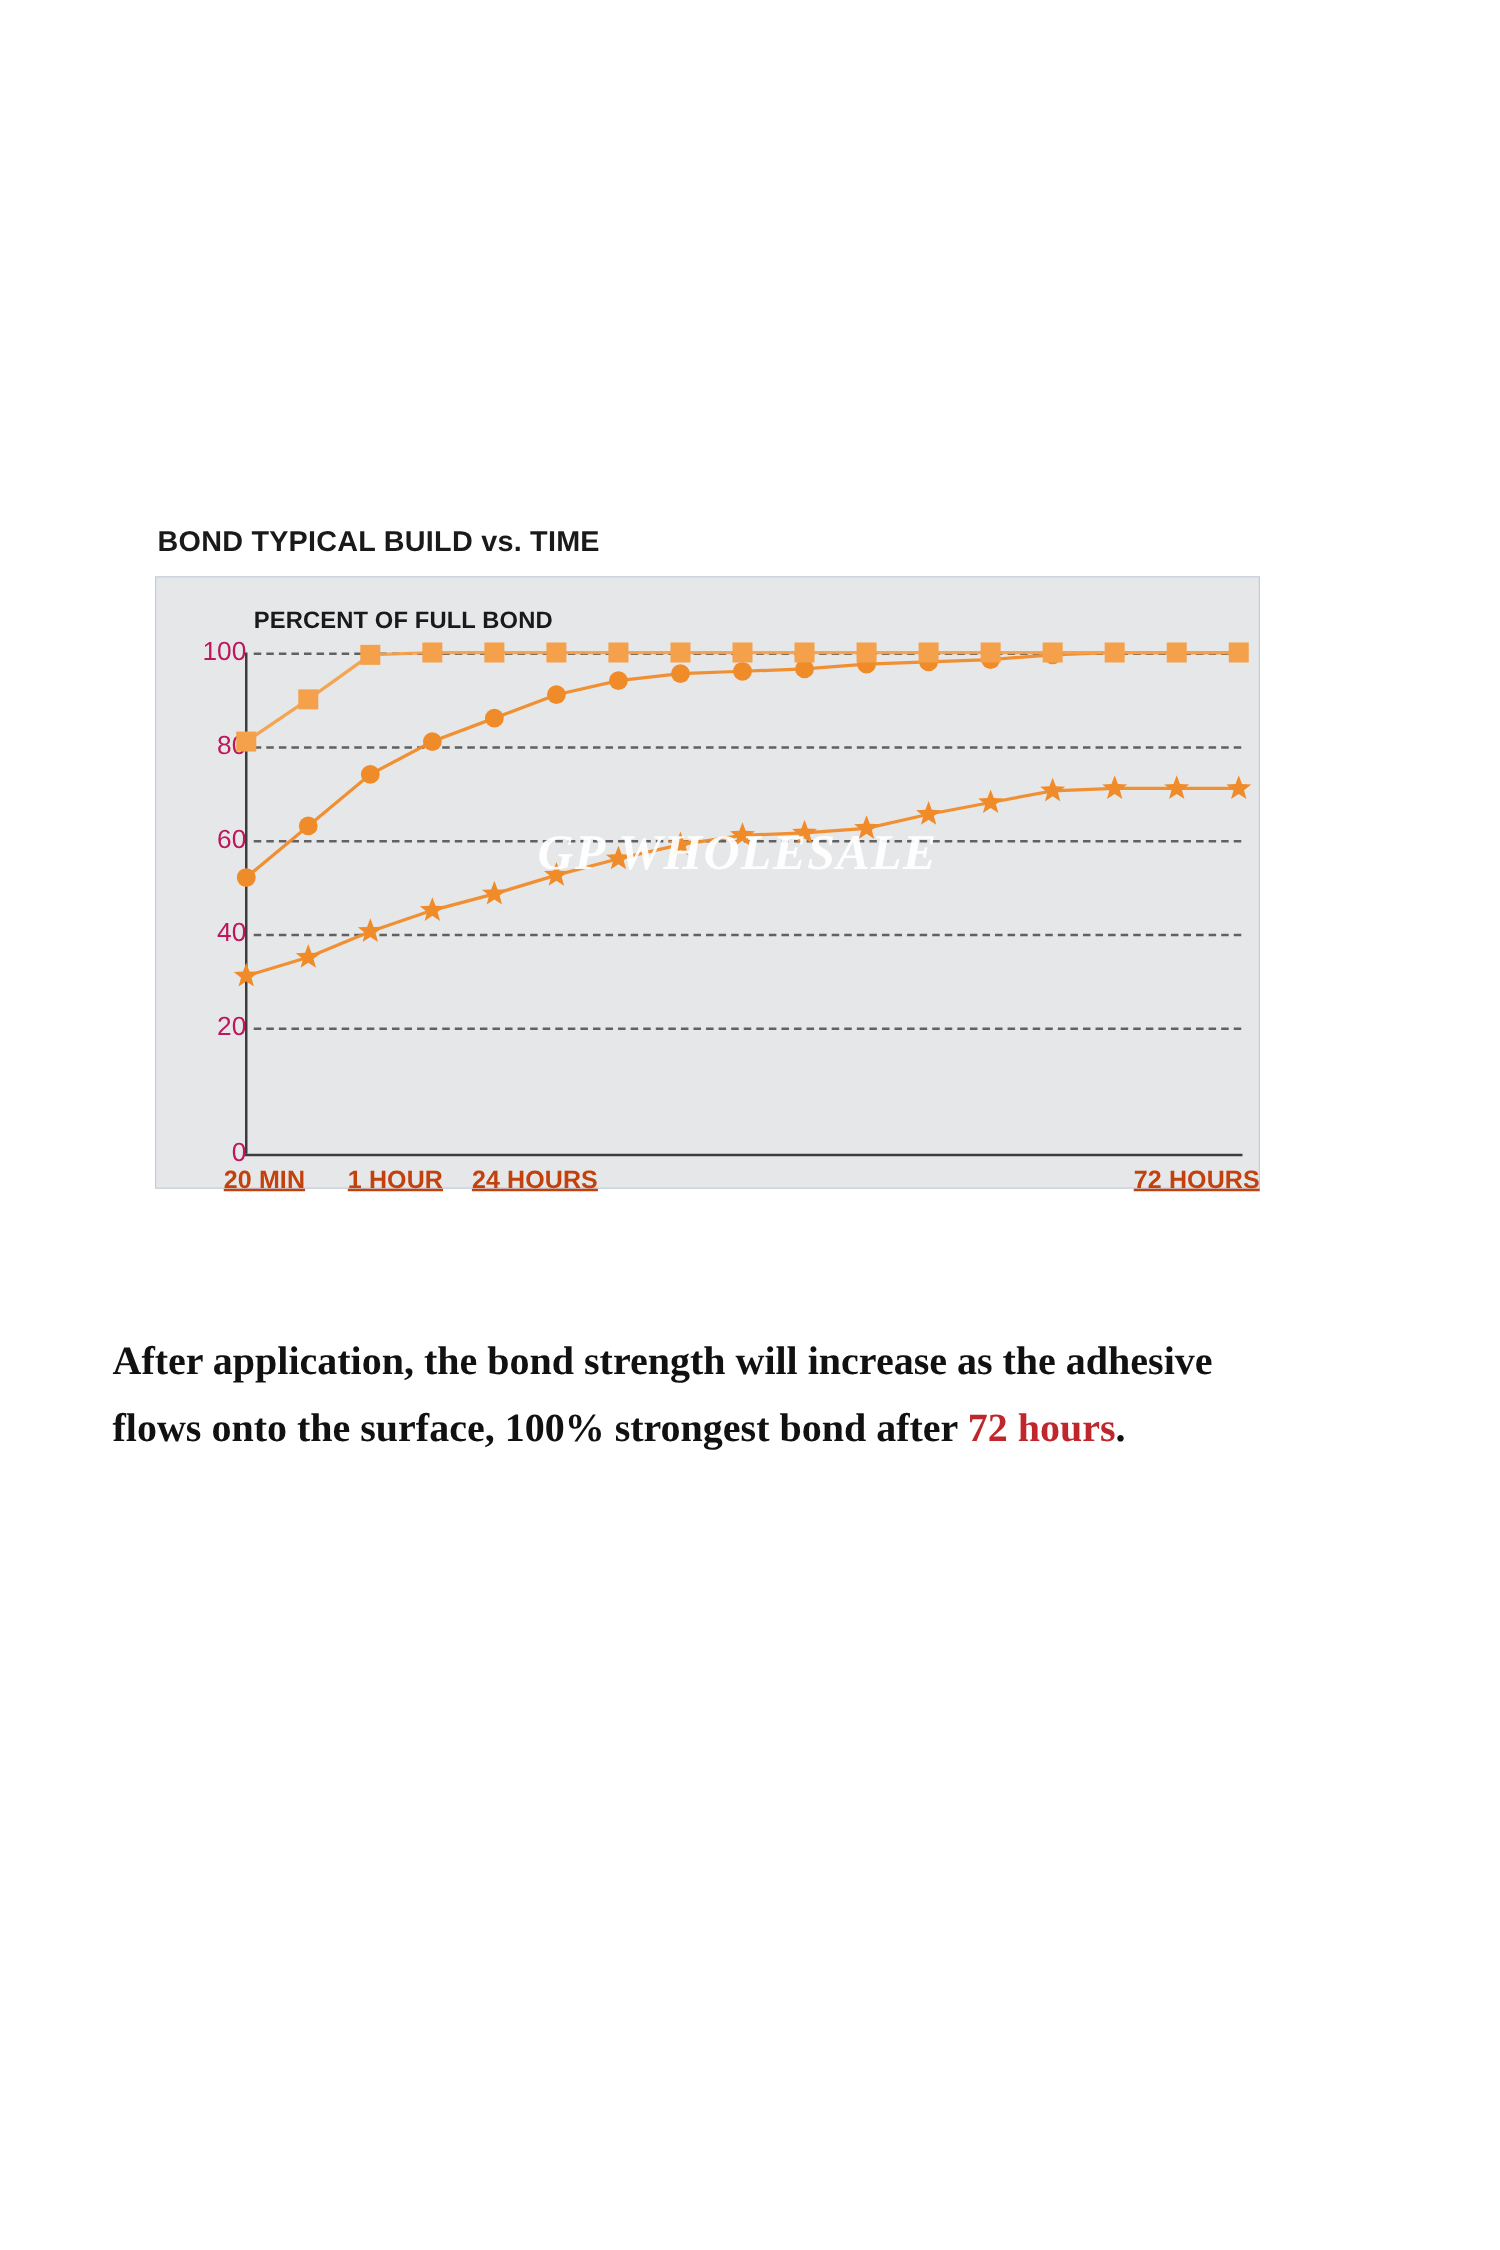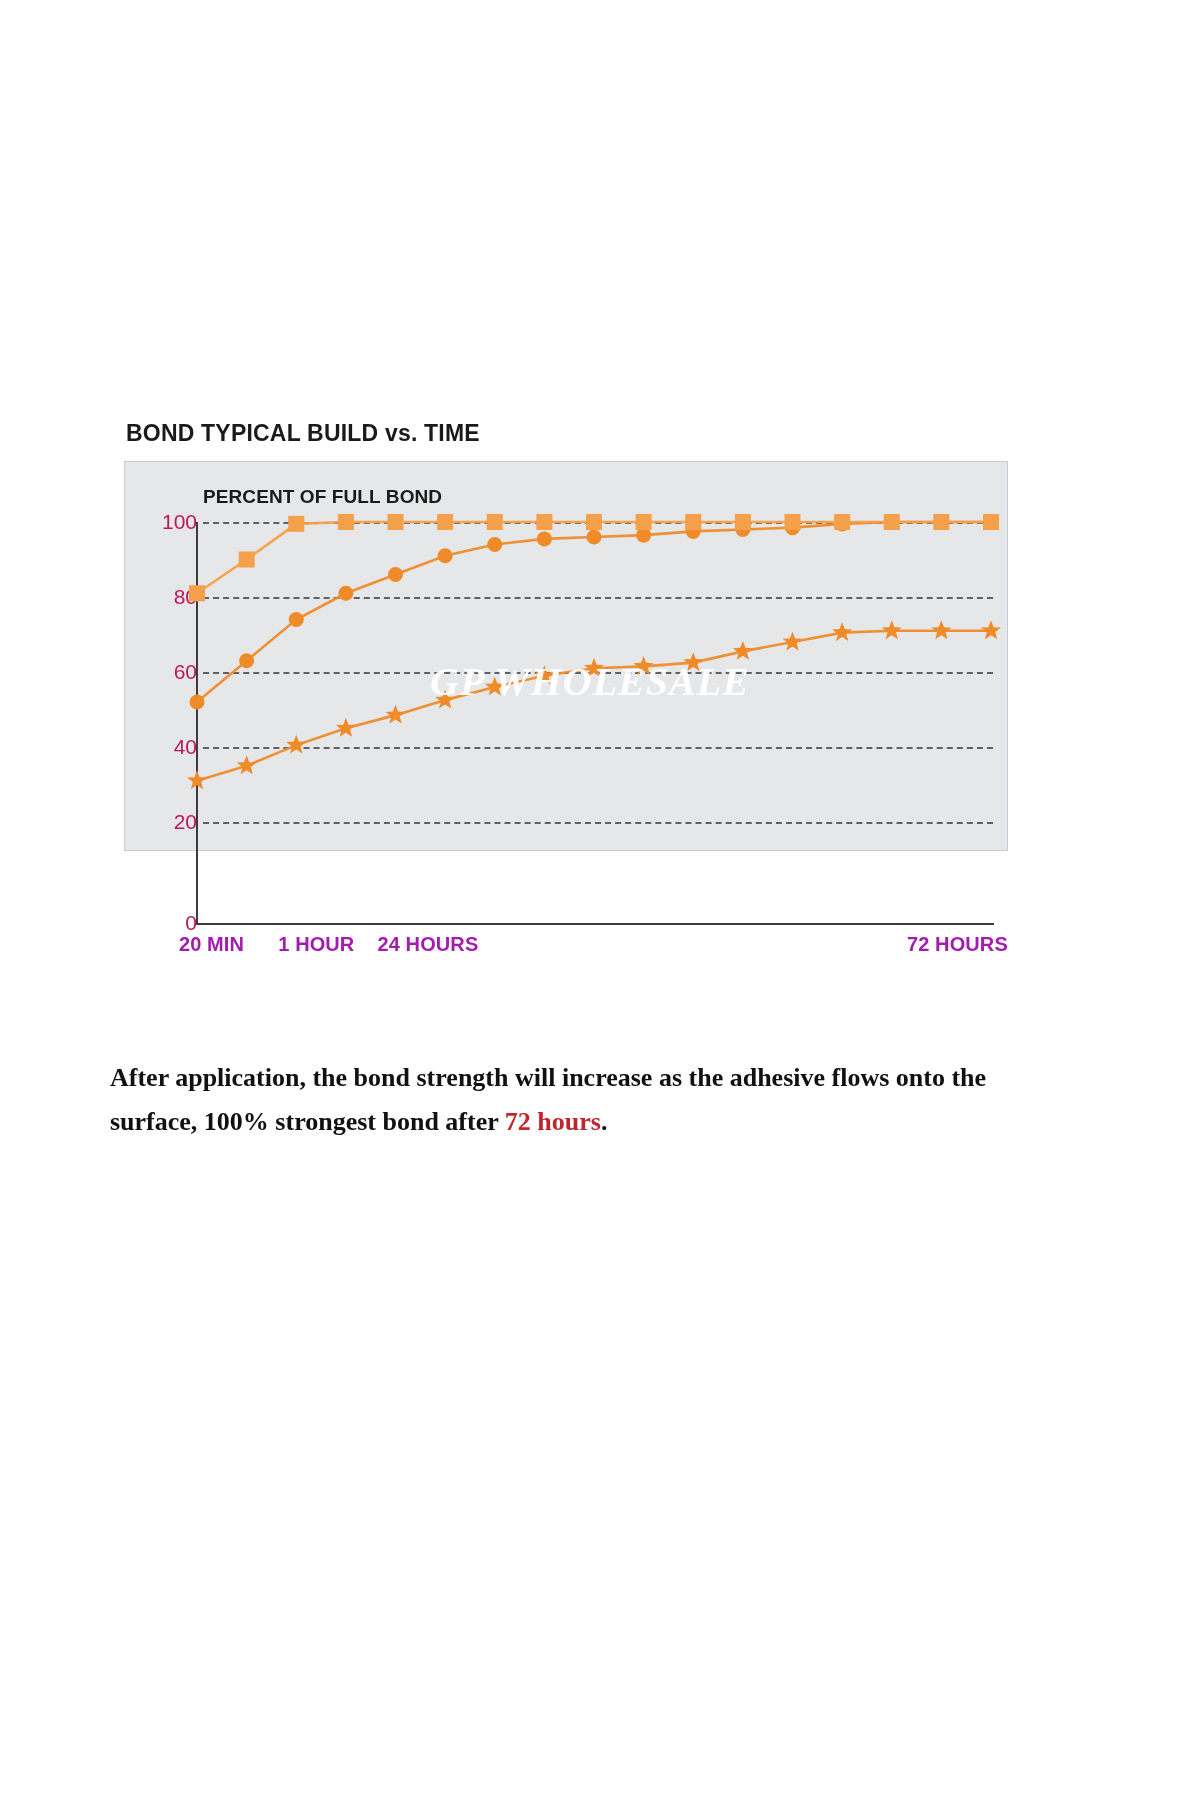--- a/index.html
+++ b/index.html
@@ -27,21 +27,21 @@
     font-size: 23px;
     font-weight: 700;
     letter-spacing: 0.2px;
     color: #1a1a1a;
     margin: 0 0 14px 2px;
     white-space: nowrap;
   }
   #chart-panel {
     position: relative;
     width: 884px;
-    height: 390px;
+    height: 490px;
     background: #e6e7e9;
     border: 1px solid #c2cede;
     padding-left: 46px;
   }
 
   
   #plot {
     position: absolute;
     left: 0; top: 0;
     width: 884px; height: 490px;
@@ -137,23 +137,24 @@
     color: #f08b29;
     font-size: 24px;
     line-height: 18px;
   }
 
   
   .xlabel {
     position: absolute;
     font-size: 20px;
     font-weight: 600;
-    color: #a21caf;
+    color: #c2410c;
     white-space: nowrap;
     letter-spacing: .1px;
+    text-decoration: underline;
   }
 
   
   #watermark {
     position: absolute;
     left: 305px;
     top: 196px;
     font-family: "Liberation Serif", serif;
     font-weight: 700;
     font-size: 40px;
@@ -165,24 +166,23 @@
   }
 
   
   #caption {
     position: absolute;
     left: 90px;
     top: 1030px;
     width: 900px;
     font-family: "Liberation Serif", serif;
     font-weight: 700;
-    font-size: 26px;
+    font-size: 32px;
     line-height: 1.68;
     color: #111111;
-    margin-left: 20px;
   }
   #caption .hl { color: #c0272d; }
 </style>
 </head>
 <body>
 
 <div id="page">
 
   <figure id="figure">
 

